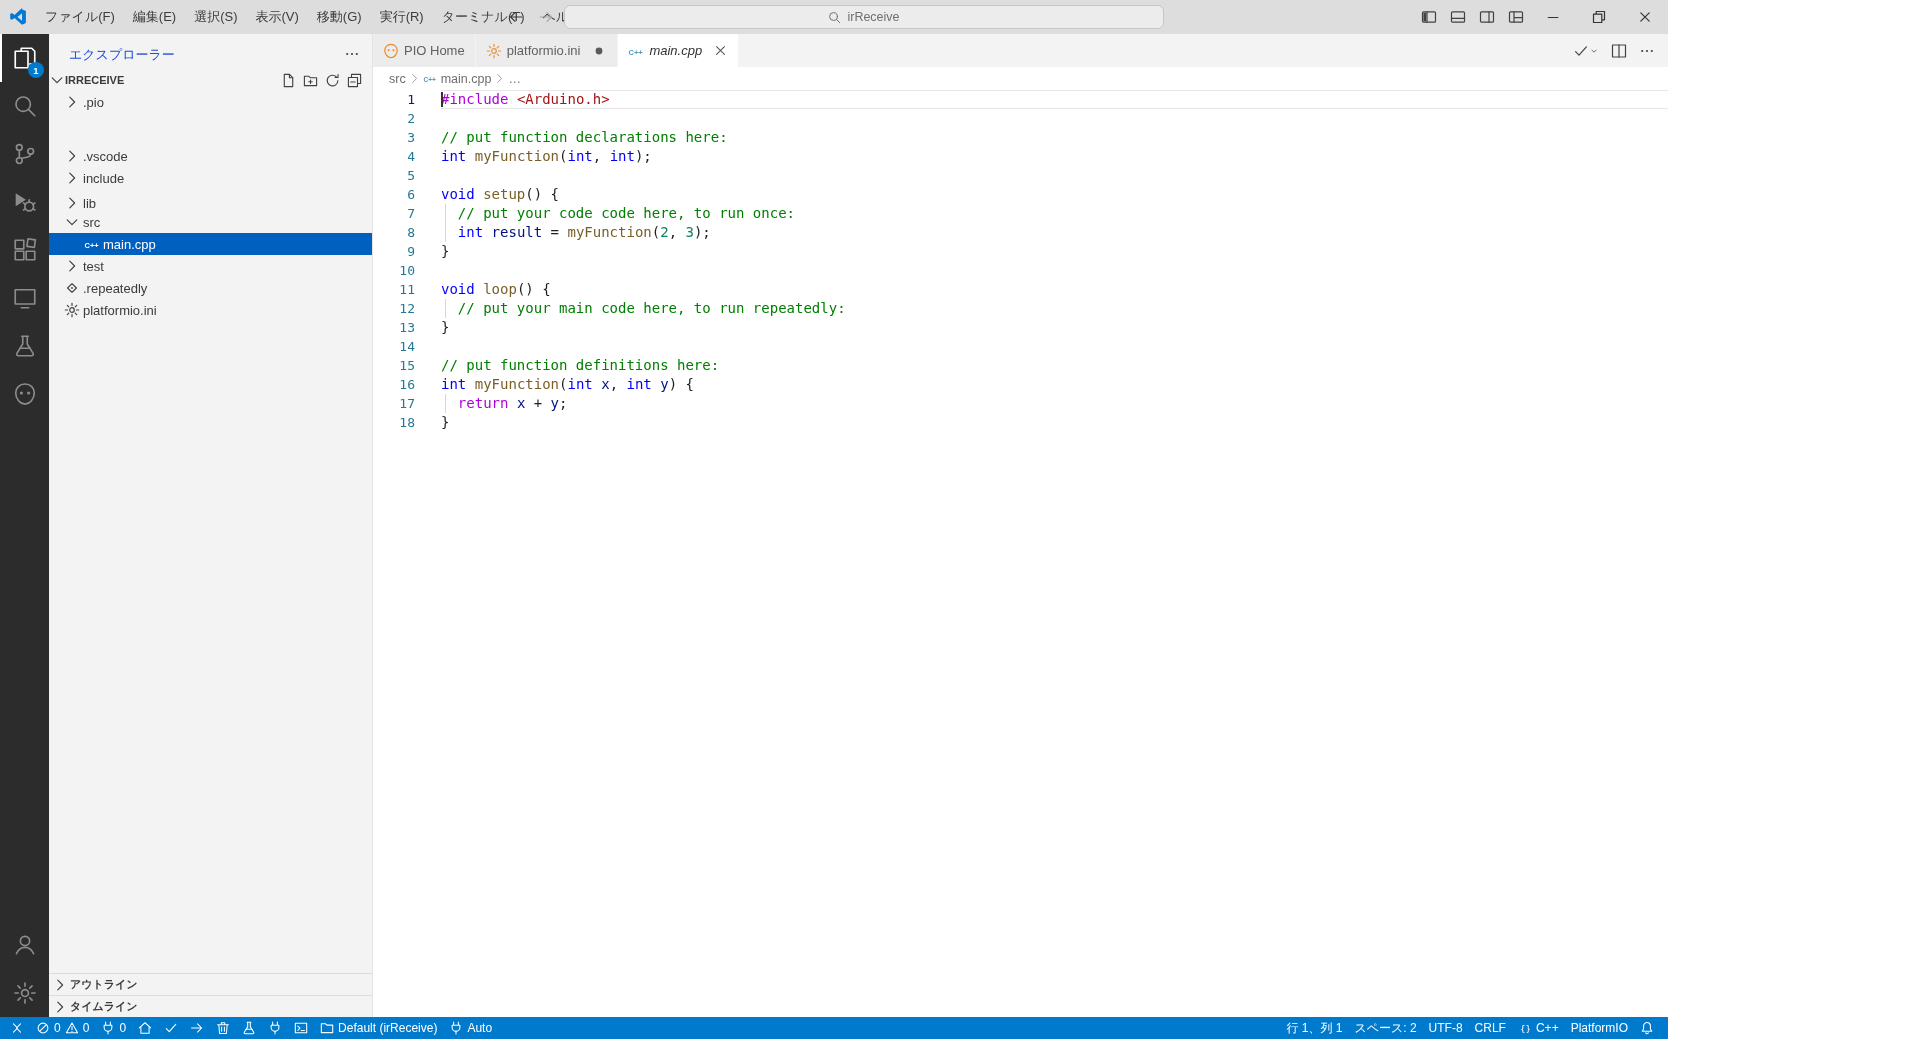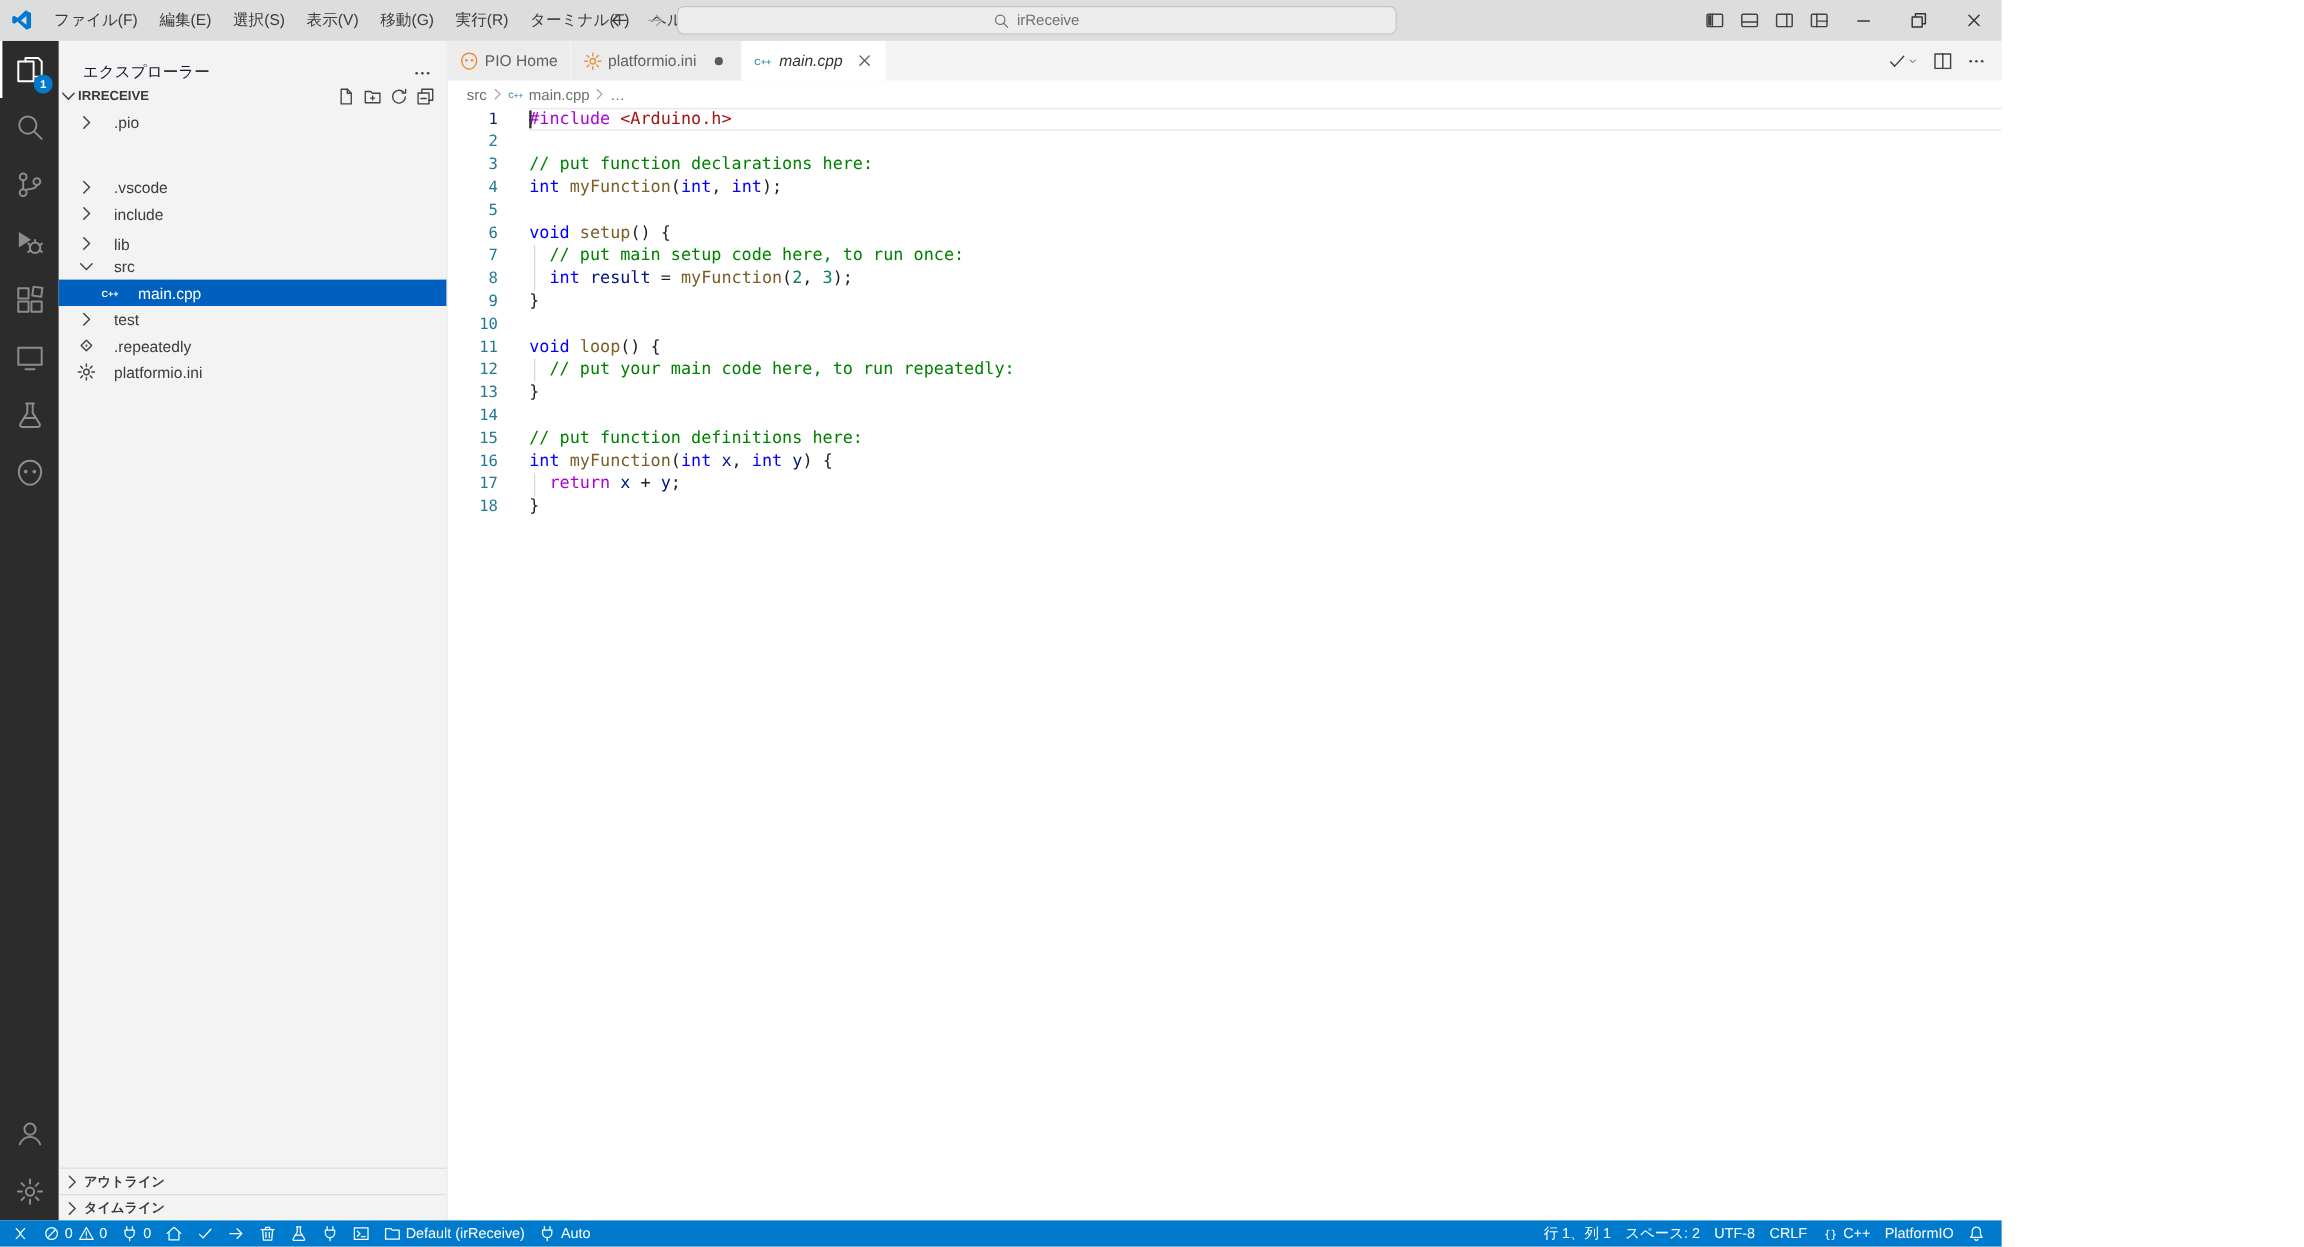--- a/index.html
+++ b/index.html
@@ -33,28 +33,28 @@
 
 #activitybar{flex:0 0 49px;background:#2c2c2c;display:flex;flex-direction:column}
 .ab-item{height:48px;display:flex;align-items:center;justify-content:center;color:#8c8c8c;position:relative}
 .ab-item.active{color:#fff;box-shadow:inset 2px 0 0 #fff}
 .ab-item .ic svg{width:24px;height:24px;stroke-width:1.1}
 .ab-badge{position:absolute;right:5px;bottom:4px;min-width:16px;height:16px;border-radius:50%;background:#007acc;color:#fff;font-size:9.5px;font-weight:700;display:flex;align-items:center;justify-content:center}
 #ab-bottom{margin-top:auto}
 
 
 #sidebar{flex:0 0 324px;background:#f3f3f3;display:flex;flex-direction:column;border-right:1px solid #e4e4e4;min-height:0}
-.sb-header{flex:0 0 35px;display:flex;align-items:flex-end;padding:0 12px 0 20px;color:#0f172a;font-size:13px}
+.sb-header{flex:0 0 35px;display:flex;align-items:flex-start;padding:12px 12px 0 20px;color:#1d4ed8;font-size:13px}
 .sb-header .ic{margin-left:auto;color:#424242}
 .section-header{flex:0 0 22px;display:flex;align-items:center;font-size:11px;font-weight:700;color:#3b3b3b;padding-right:8px}
 .section-header>.ic{width:16px;color:#424242}
 #section-actions{margin-left:auto;display:flex;gap:2px}
 .act-btn{width:20px;height:20px;display:flex;align-items:center;justify-content:center;color:#424242;border-radius:3px}
 .act-btn .ic svg{width:15px;height:15px}
-.tree-row{height:22px;display:flex;align-items:center;gap:15px;font-size:13px;color:#3b3b3b;white-space:nowrap}
+.tree-row{height:22px;display:flex;align-items:center;gap:3px;font-size:13px;color:#3b3b3b;white-space:nowrap}
 .tree-row .ic{width:16px;flex:0 0 16px;color:#424242}
 .tree-row.selected{background:#0060c0;color:#fff}
 .tree-row.selected .ic{color:#fff}
 #sidebar-bottom{margin-top:auto}
 .side-section{height:22px;display:flex;align-items:center;border-top:1px solid #dcdcdc;font-size:11px;font-weight:700;color:#3b3b3b;padding-left:3px;gap:2px}
 .side-section .ic{color:#424242}
 
 
 [data-name="cpp-file-icon"]{color:#519aba}
 .tree-row.selected [data-name="cpp-file-icon"]{color:#fff}
@@ -588,21 +588,21 @@
             <div class="line" data-name="code-line" data-interactable="true">
               <span class="gutter" data-name="line-number" data-interactable="true">5</span>
               <span class="code" data-name="code-content" data-interactable="false"></span>
             </div>
             <div class="line" data-name="code-line" data-interactable="true">
               <span class="gutter" data-name="line-number" data-interactable="true">6</span>
               <span class="code" data-name="code-content" data-interactable="false"><span class="tk-kw" data-name="code-token" data-interactable="false">void</span><span class="tk-pl" data-name="code-token" data-interactable="false"> </span><span class="tk-fn" data-name="code-token" data-interactable="false">setup</span><span class="tk-pl" data-name="code-token" data-interactable="false">() {</span></span>
             </div>
             <div class="line" data-name="code-line" data-interactable="true">
               <span class="gutter" data-name="line-number" data-interactable="true">7</span>
-              <span class="code guide" data-name="code-content" data-interactable="false"><span class="tk-pl" data-name="code-token" data-interactable="false">  </span><span class="tk-com" data-name="code-token" data-interactable="false">// put main setup code here, to run once:</span></span>
+              <span class="code guide" data-name="code-content" data-interactable="false"><span class="tk-pl" data-name="code-token" data-interactable="false">  </span><span class="tk-com" data-name="code-token" data-interactable="false">// put your code code here, to run once:</span></span>
             </div>
             <div class="line" data-name="code-line" data-interactable="true">
               <span class="gutter" data-name="line-number" data-interactable="true">8</span>
               <span class="code guide" data-name="code-content" data-interactable="false"><span class="tk-pl" data-name="code-token" data-interactable="false">  </span><span class="tk-kw" data-name="code-token" data-interactable="false">int</span><span class="tk-pl" data-name="code-token" data-interactable="false"> </span><span class="tk-var" data-name="code-token" data-interactable="false">result</span><span class="tk-pl" data-name="code-token" data-interactable="false"> = </span><span class="tk-fn" data-name="code-token" data-interactable="false">myFunction</span><span class="tk-pl" data-name="code-token" data-interactable="false">(</span><span class="tk-num" data-name="code-token" data-interactable="false">2</span><span class="tk-pl" data-name="code-token" data-interactable="false">, </span><span class="tk-num" data-name="code-token" data-interactable="false">3</span><span class="tk-pl" data-name="code-token" data-interactable="false">);</span></span>
             </div>
             <div class="line" data-name="code-line" data-interactable="true">
               <span class="gutter" data-name="line-number" data-interactable="true">9</span>
               <span class="code" data-name="code-content" data-interactable="false"><span class="tk-pl" data-name="code-token" data-interactable="false">}</span></span>
             </div>
             <div class="line" data-name="code-line" data-interactable="true">

